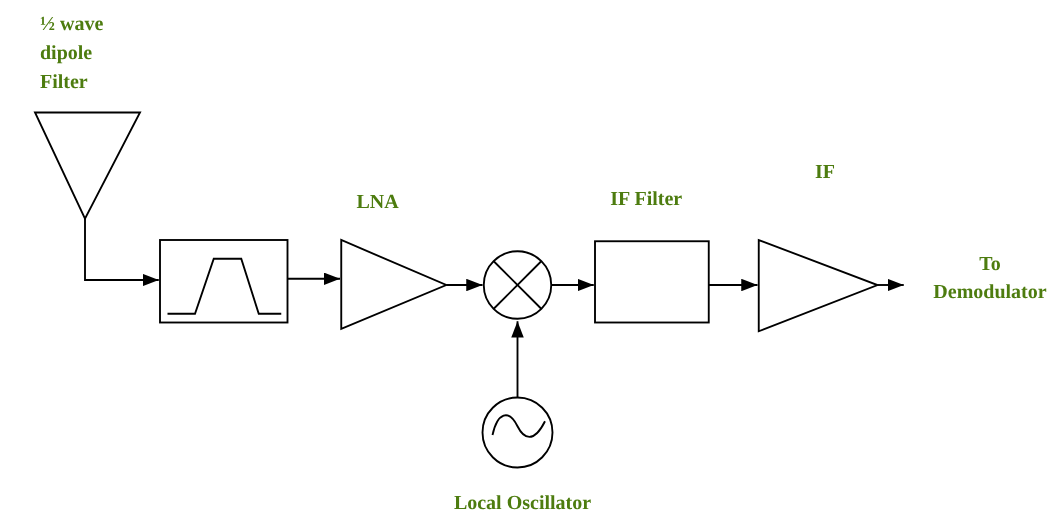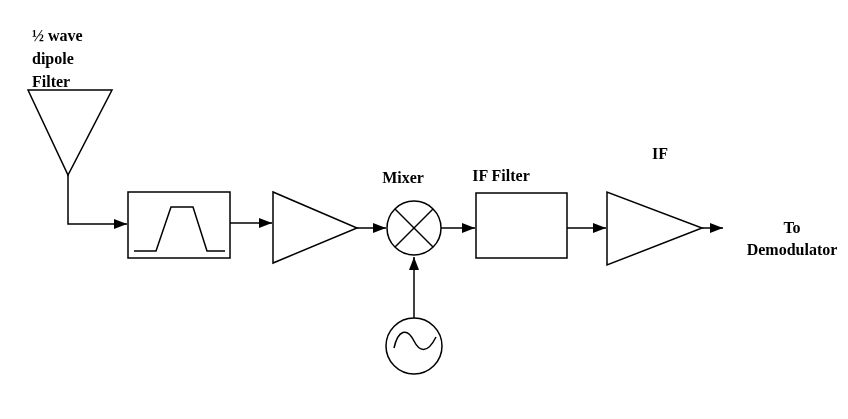--- a/index.html
+++ b/index.html
@@ -15,33 +15,32 @@
     font-family: "Liberation Serif", "DejaVu Serif", serif;
     overflow: hidden;
   }
   .stage svg {
     position: absolute;
     left: 0;
     top: 0;
   }
   .lbl {
     position: absolute;
-    color: #000000;
+    color: #4d7c0f;
     font-weight: bold;
     font-size: 16px;
     line-height: 23px;
     white-space: nowrap;
-    margin-top: 16px;
   }
   .lbl.center { text-align: center; }
   .ant-label { left: 32px; top: 8px; text-align: left; }
   .bpf-label { left: 119px; top: 151px; width: 120px; }
   .lna-label { left: 242px; top: 150px; width: 120px; }
   .mixer-label { left: 343px; top: 150px; width: 120px; }
-  .iff-label { left: 441px; top: 148px; width: 120px; }
+  .iff-label { left: 457px; top: 148px; width: 120px; }
   .ifa-label { left: 600px; top: 126px; width: 120px; line-height: 24px; }
   .out-label { left: 722px; top: 201px; width: 140px; line-height: 22px; }
   .lo-label { left: 338px; top: 391px; width: 160px; }
 </style>
 </head>
 <body>
 
 <div class="stage">
 
   <svg width="848" height="419" viewBox="0 0 848 419">
@@ -77,28 +76,29 @@
     <path d="M414,318 L414,257" fill="none" stroke="#000000" stroke-width="1.5" marker-end="url(#arrow)"></path>
   </svg>
 
   <div class="lbl ant-label">
     <div>½ wave</div>
     <div>dipole</div>
     <div>Filter</div>
   </div>
 
 
+  <div class="lbl center lna-label">LNA</div>
 
-  <div class="lbl center mixer-label">Mixer</div>
 
   <div class="lbl center iff-label">IF Filter</div>
 
   <div class="lbl center ifa-label">
     <div>IF</div>
   </div>
 
   <div class="lbl center out-label">
     <div>To</div>
     <div>Demodulator</div>
   </div>
 
+  <div class="lbl center lo-label">Local Oscillator</div>
 
 </div>
 
 </body></html>

